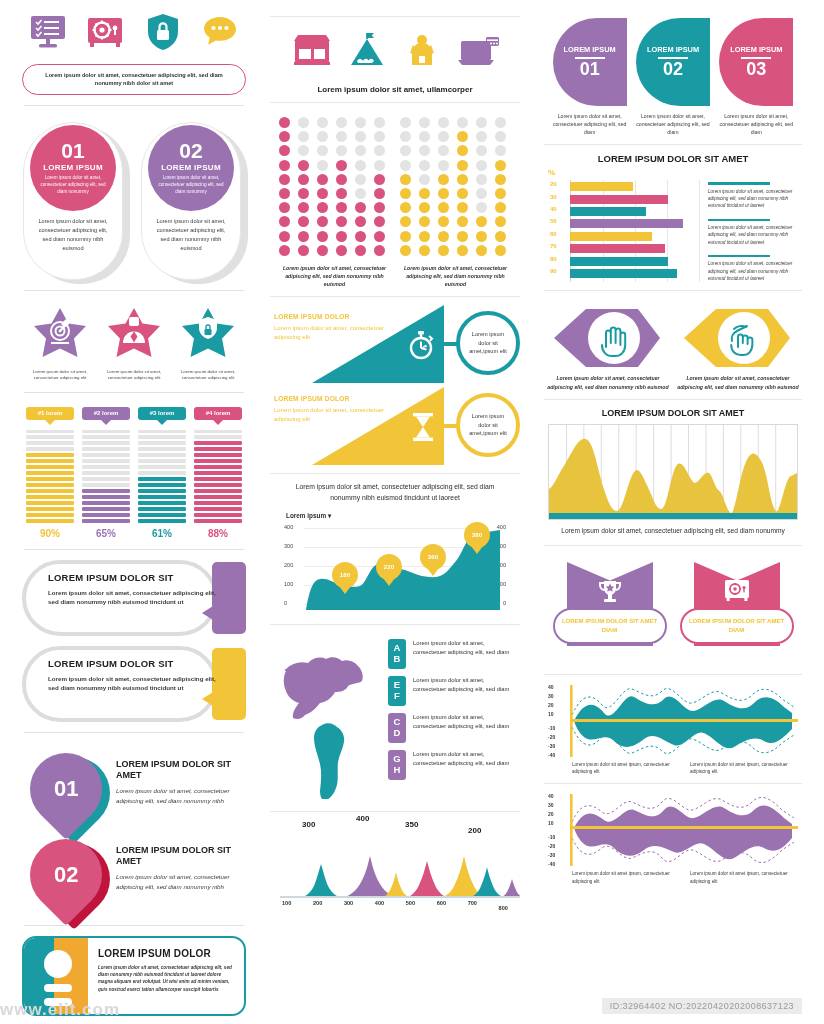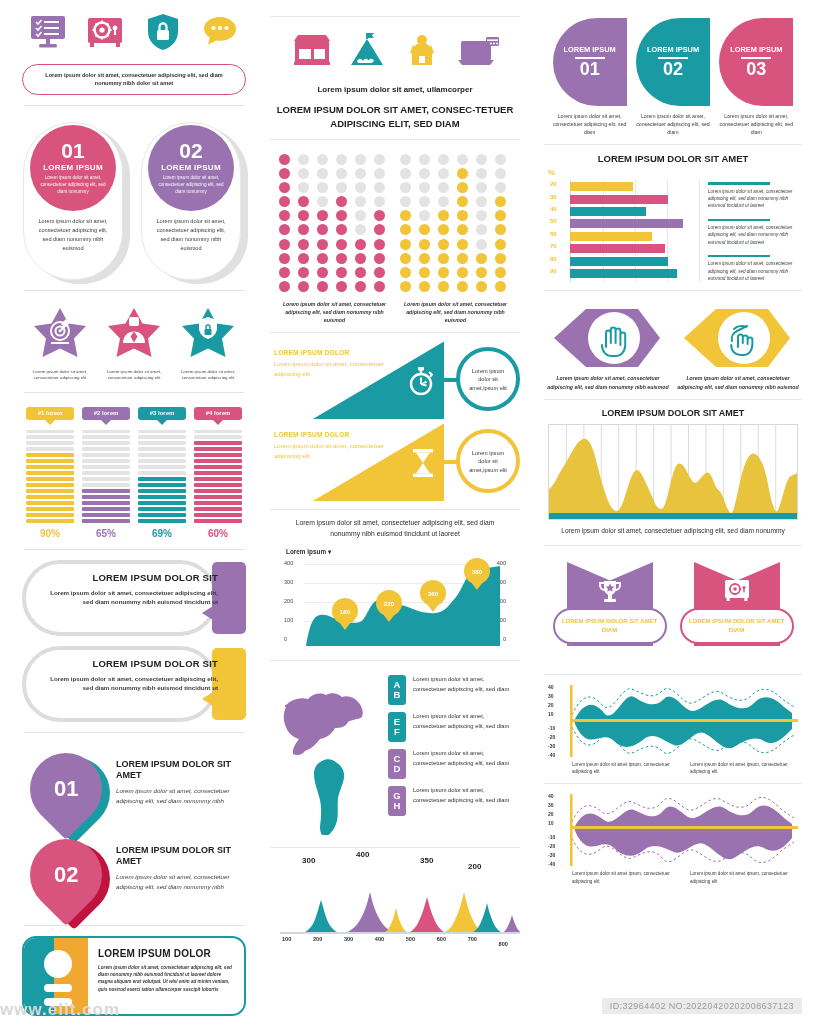--- a/index.html
+++ b/index.html
@@ -78,21 +78,21 @@
     border: 4px solid #dcdcdc; border-radius: 38px;
   }
   .banner-tab {
     position: absolute; right: 0; top: 2px; width: 34px; height: 72px; border-radius: 5px;
   }
   .banner-tab:before {
     content: ""; position: absolute; left: -10px; top: 44px;
     border-top: 7px solid transparent; border-bottom: 7px solid transparent;
     border-right: 11px solid currentColor;
   }
-  .banner-inner { position: absolute; left: 26px; top: 12px; width: 170px; text-align: right; }
+  .banner-inner { position: absolute; left: 26px; top: 12px; width: 170px; }
   .banner-h { font-size: 9.5px; font-weight: bold; color: #222; letter-spacing: .2px; }
   .banner-p { font-size: 6.2px; font-weight: bold; line-height: 1.55; color: #3a3a3a; margin-top: 5px; }
 
   
   .pin-row { display: flex; align-items: flex-start; gap: 10px; padding: 8px 2px 0 6px; }
   .pin {
     position: relative; width: 72px; height: 72px; border-radius: 50% 50% 4px 50%;
     transform: rotate(45deg); display: flex; align-items: center; justify-content: center;
   }
   .pin span { transform: rotate(-45deg); color: #fff; font-size: 22px; font-weight: bold; }
@@ -416,21 +416,21 @@
             <div class="pct-seg"></div>
             <div class="pct-seg" style="background: rgb(26, 155, 164);"></div>
             <div class="pct-seg" style="background: rgb(26, 155, 164);"></div>
             <div class="pct-seg" style="background: rgb(26, 155, 164);"></div>
             <div class="pct-seg" style="background: rgb(26, 155, 164);"></div>
             <div class="pct-seg" style="background: rgb(26, 155, 164);"></div>
             <div class="pct-seg" style="background: rgb(26, 155, 164);"></div>
             <div class="pct-seg" style="background: rgb(26, 155, 164);"></div>
             <div class="pct-seg" style="background: rgb(26, 155, 164);"></div>
           </div>
-        <div class="pct-val" style="color:#1a9ba4">69%</div>
+        <div class="pct-val" style="color:#1a9ba4">61%</div>
       </div>
       <div class="pct-col">
         <div class="pct-tag" style="background:#d9537f;color:#d9537f"><span style="color:#fff">#4 lorem</span></div>
         <div class="pct-stack">
             <div class="pct-seg"></div>
             <div class="pct-seg"></div>
             <div class="pct-seg" style="background: rgb(217, 83, 127);"></div>
             <div class="pct-seg" style="background: rgb(217, 83, 127);"></div>
             <div class="pct-seg" style="background: rgb(217, 83, 127);"></div>
             <div class="pct-seg" style="background: rgb(217, 83, 127);"></div>
@@ -438,21 +438,21 @@
             <div class="pct-seg" style="background: rgb(217, 83, 127);"></div>
             <div class="pct-seg" style="background: rgb(217, 83, 127);"></div>
             <div class="pct-seg" style="background: rgb(217, 83, 127);"></div>
             <div class="pct-seg" style="background: rgb(217, 83, 127);"></div>
             <div class="pct-seg" style="background: rgb(217, 83, 127);"></div>
             <div class="pct-seg" style="background: rgb(217, 83, 127);"></div>
             <div class="pct-seg" style="background: rgb(217, 83, 127);"></div>
             <div class="pct-seg" style="background: rgb(217, 83, 127);"></div>
             <div class="pct-seg" style="background: rgb(217, 83, 127);"></div>
           </div>
-        <div class="pct-val" style="color:#d9537f">60%</div>
+        <div class="pct-val" style="color:#d9537f">88%</div>
       </div>
     </div>
 
     <div class="hr"></div>
 
     <div class="banner">
       <div class="banner-bg"></div>
       <div class="banner-tab" style="background:#9b72b0;color:#9b72b0"></div>
       <div class="banner-inner">
         <div class="banner-h">LOREM IPSUM DOLOR SIT</div>
@@ -549,21 +549,20 @@
             <path d="M3 29h36l-4 5H7z" fill="#9b72b0"></path>
             <rect x="31" y="6" width="13" height="9" rx="1.4" fill="#9b72b0"></rect>
             <rect x="32" y="8.4" width="11" height="1.6" fill="#fff"></rect>
             <circle cx="36" cy="12.4" r="1" fill="#fff"></circle>
             <circle cx="39" cy="12.4" r="1" fill="#fff"></circle>
             <circle cx="42" cy="12.4" r="1" fill="#fff"></circle>
           </svg>
       </div>
     </div>
     <div class="mid-cap">Lorem ipsum dolor sit amet, ullamcorper</div>
-    <div class="mid-head">LOREM IPSUM DOLOR SIT AMET, CONSEC-TETUER ADIPISCING ELIT, SED DIAM</div>
 
     <div class="hr-thin"></div>
 
     <div class="dots-row">
       <div class="dots-block">
         <div class="dots-grid">
             <div class="dot" style="background: rgb(217, 83, 127);"></div>
             <div class="dot"></div>
             <div class="dot"></div>
             <div class="dot"></div>
@@ -807,21 +806,21 @@
           <div class="leg-txt">Lorem ipsum dolor sit amet, consectetuer adipiscing elit, sed diam</div>
         </div>
       </div>
     </div>
 
     <div class="hr-thin"></div>
 
     <div class="mtn-box">
       <div class="mtn-lbl" style="left:22px;top:0">300</div>
       <div class="mtn-lbl" style="left:76px;top:-6px">400</div>
-      <div class="mtn-lbl" style="left:140px;top:0">350</div>
+      <div class="mtn-lbl" style="left:125px;top:0">350</div>
       <div class="mtn-lbl" style="left:188px;top:6px">200</div>
       <svg style="position:absolute;left:0;bottom:0" width="240" height="62" viewBox="0 0 240 62">
         <path d="M18 62c8 0 16-4 22-14 6-10 8-20 10-28 2 8 4 18 10 28 6 10 14 14 22 14z" fill="#9b72b0" transform="translate(40,0)"></path>
         <path d="M10 62c6 0 12-4 16-12 3-7 5-16 7-22 2 6 4 15 7 22 4 8 10 12 16 12z" fill="#1a9ba4" transform="translate(8,0)"></path>
         <path d="M10 62c6 0 10-3 13-10 3-6 4-12 5-16 1 4 2 10 5 16 3 7 7 10 13 10z" fill="#f2c438" transform="translate(88,0)"></path>
         <path d="M14 62c7 0 13-4 17-13 4-8 6-17 8-24 2 7 4 16 8 24 4 9 10 13 17 13z" fill="#d9537f" transform="translate(108,0)"></path>
         <path d="M16 62c8 0 15-4 19-14 5-10 7-20 9-28 2 8 4 18 9 28 4 10 11 14 19 14z" fill="#f2c438" transform="translate(140,0)"></path>
         <path d="M10 62c6 0 12-4 15-12 3-7 5-14 6-19 1 5 3 12 6 19 3 8 9 12 15 12z" fill="#1a9ba4" transform="translate(176,0)"></path>
         <path d="M6 62c4 0 8-3 10-8 2-4 3-8 4-11 1 3 2 7 4 11 2 5 6 8 10 8z" fill="#9b72b0" transform="translate(212,0)"></path>
         <rect x="0" y="60" width="240" height="2" fill="#cfd8dc"></rect>

